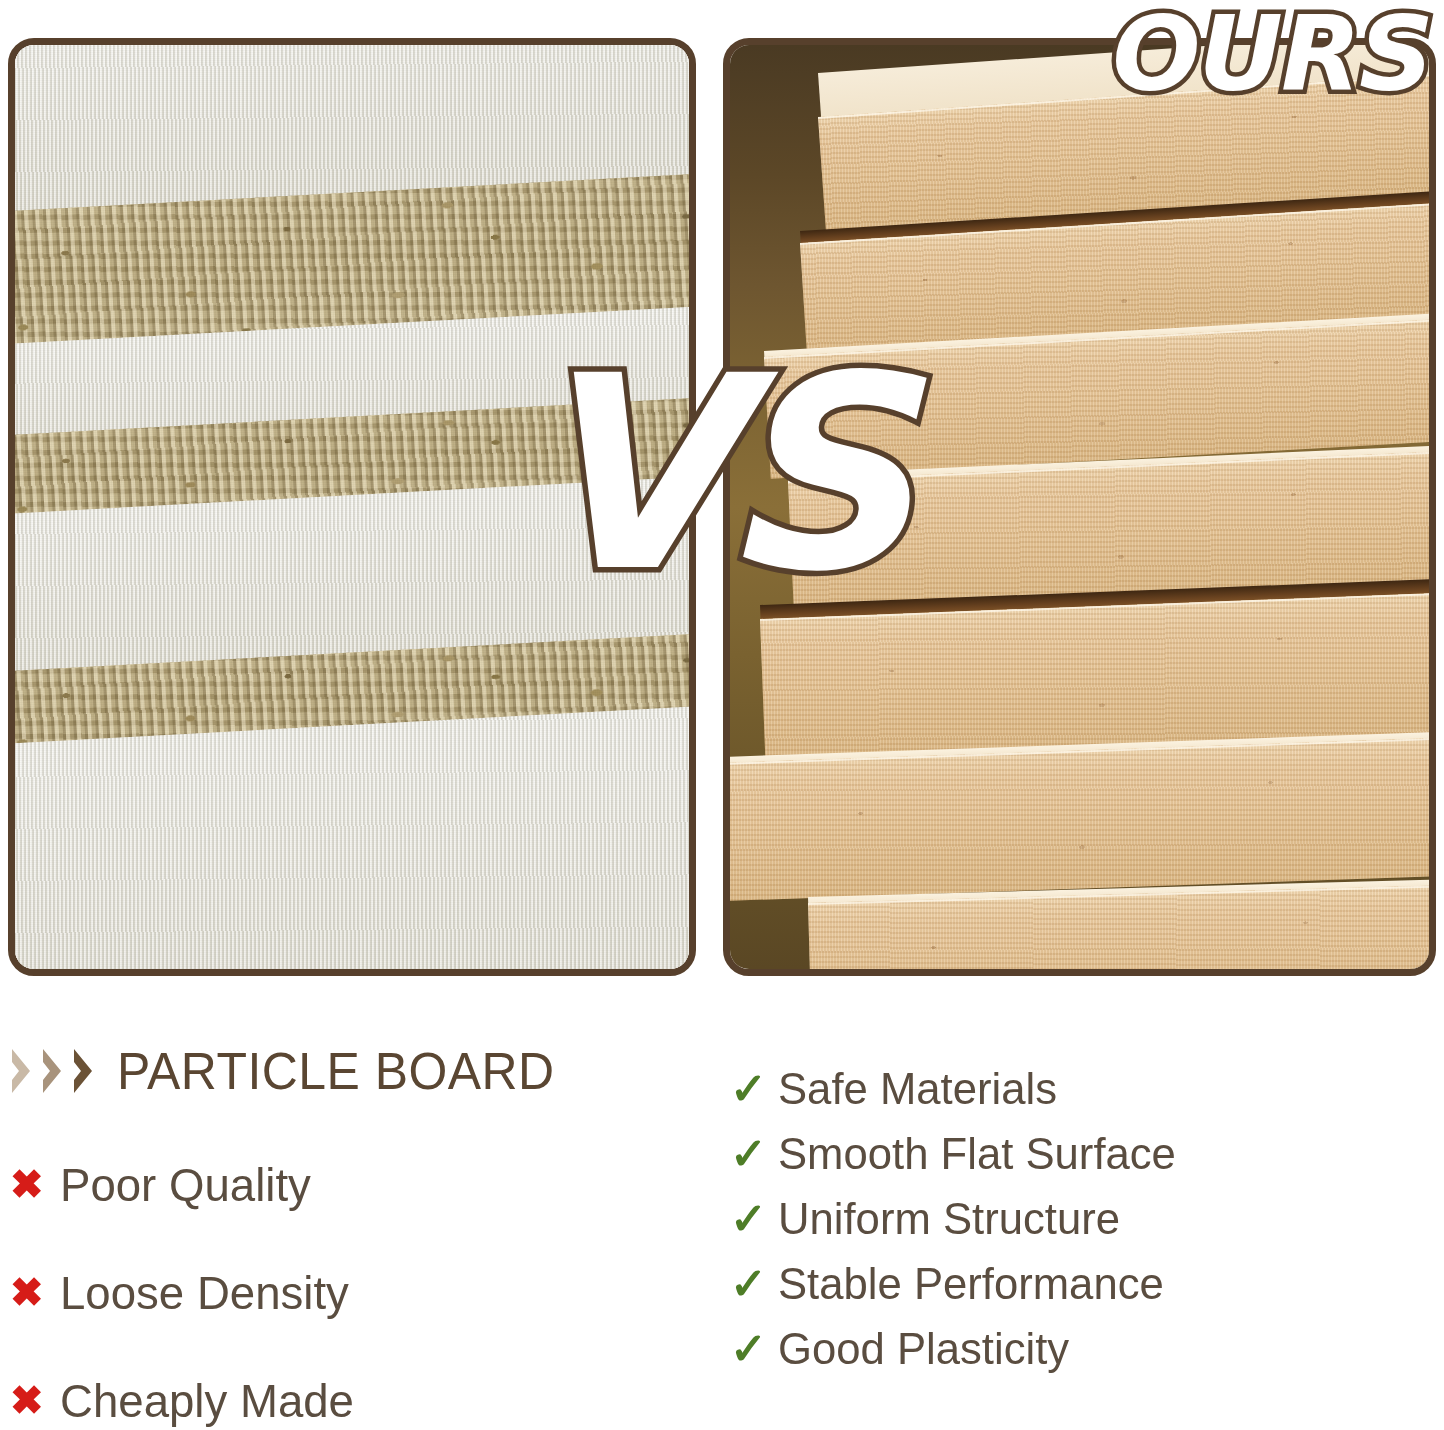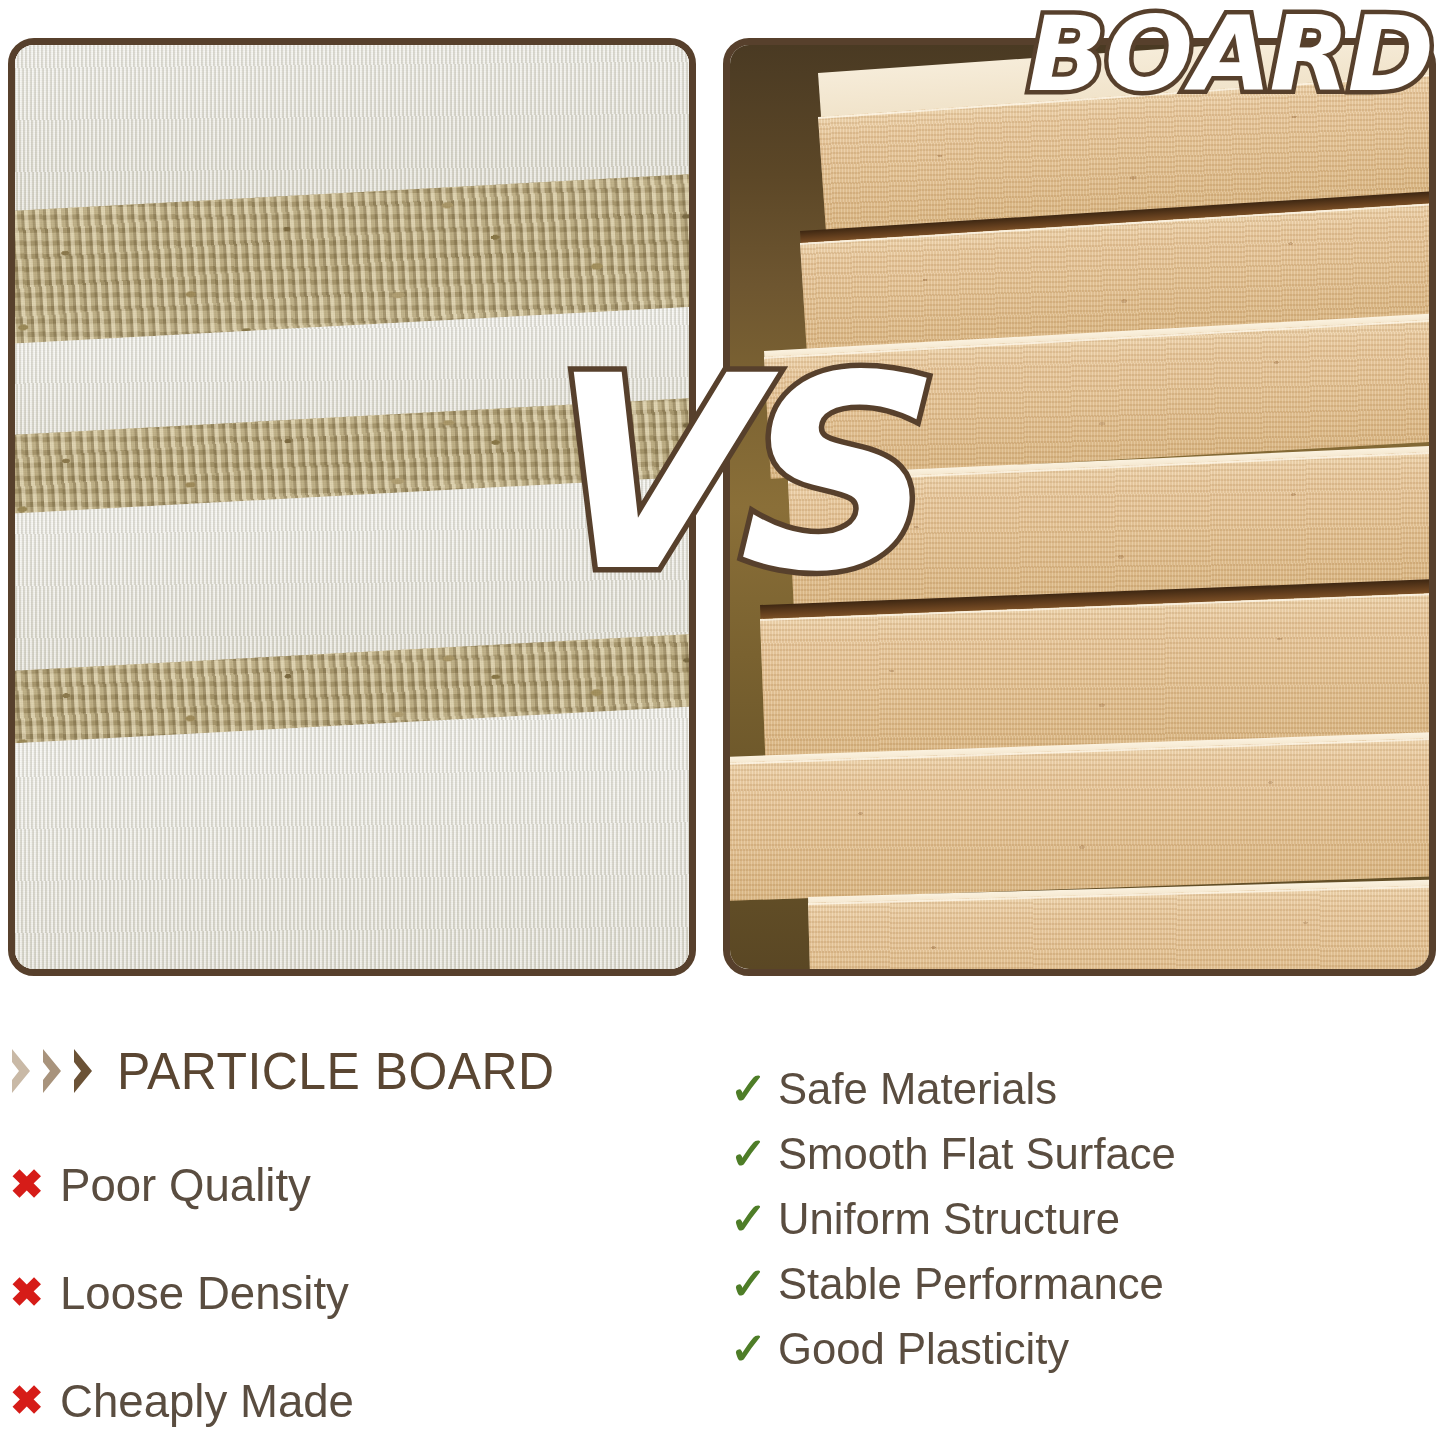--- a/index.html
+++ b/index.html
@@ -286,21 +286,21 @@
       <div class="mdf-board" style="left:30px; top:574px; width:720px; height:142px; transform:rotate(-2.2deg); transform-origin:left top;"></div>
       <div class="mdf-seam" style="left:-8px; top:712px; width:760px; height:10px; transform:rotate(-2deg); transform-origin:left top;"></div>
 
       <div class="mdf-board" style="left:-8px; top:718px; width:760px; height:138px; transform:rotate(-2deg); transform-origin:left top;"></div>
       <div class="mdf-seam" style="left:78px; top:852px; width:690px; height:10px; transform:rotate(-1.6deg); transform-origin:left top;"></div>
 
       <div class="mdf-board" style="left:78px; top:858px; width:690px; height:120px; transform:rotate(-1.6deg); transform-origin:left top;"></div>
     </div>
   </div>
 
-  <div class="ours-badge">BOARD</div>
+  <div class="ours-badge">OURS</div>
   <div class="vs-badge">VS</div>
 
   <div class="cols">
 
     <div class="col col-left">
       <div class="heading-row">
         <div class="chevrons">
           <span class="chev">
             <svg width="21" height="46" viewBox="0 0 21 46">
                 <polygon points="2,1 20,23 2,45 2,32 9,23 2,14" fill="#c9b9a6"></polygon>

